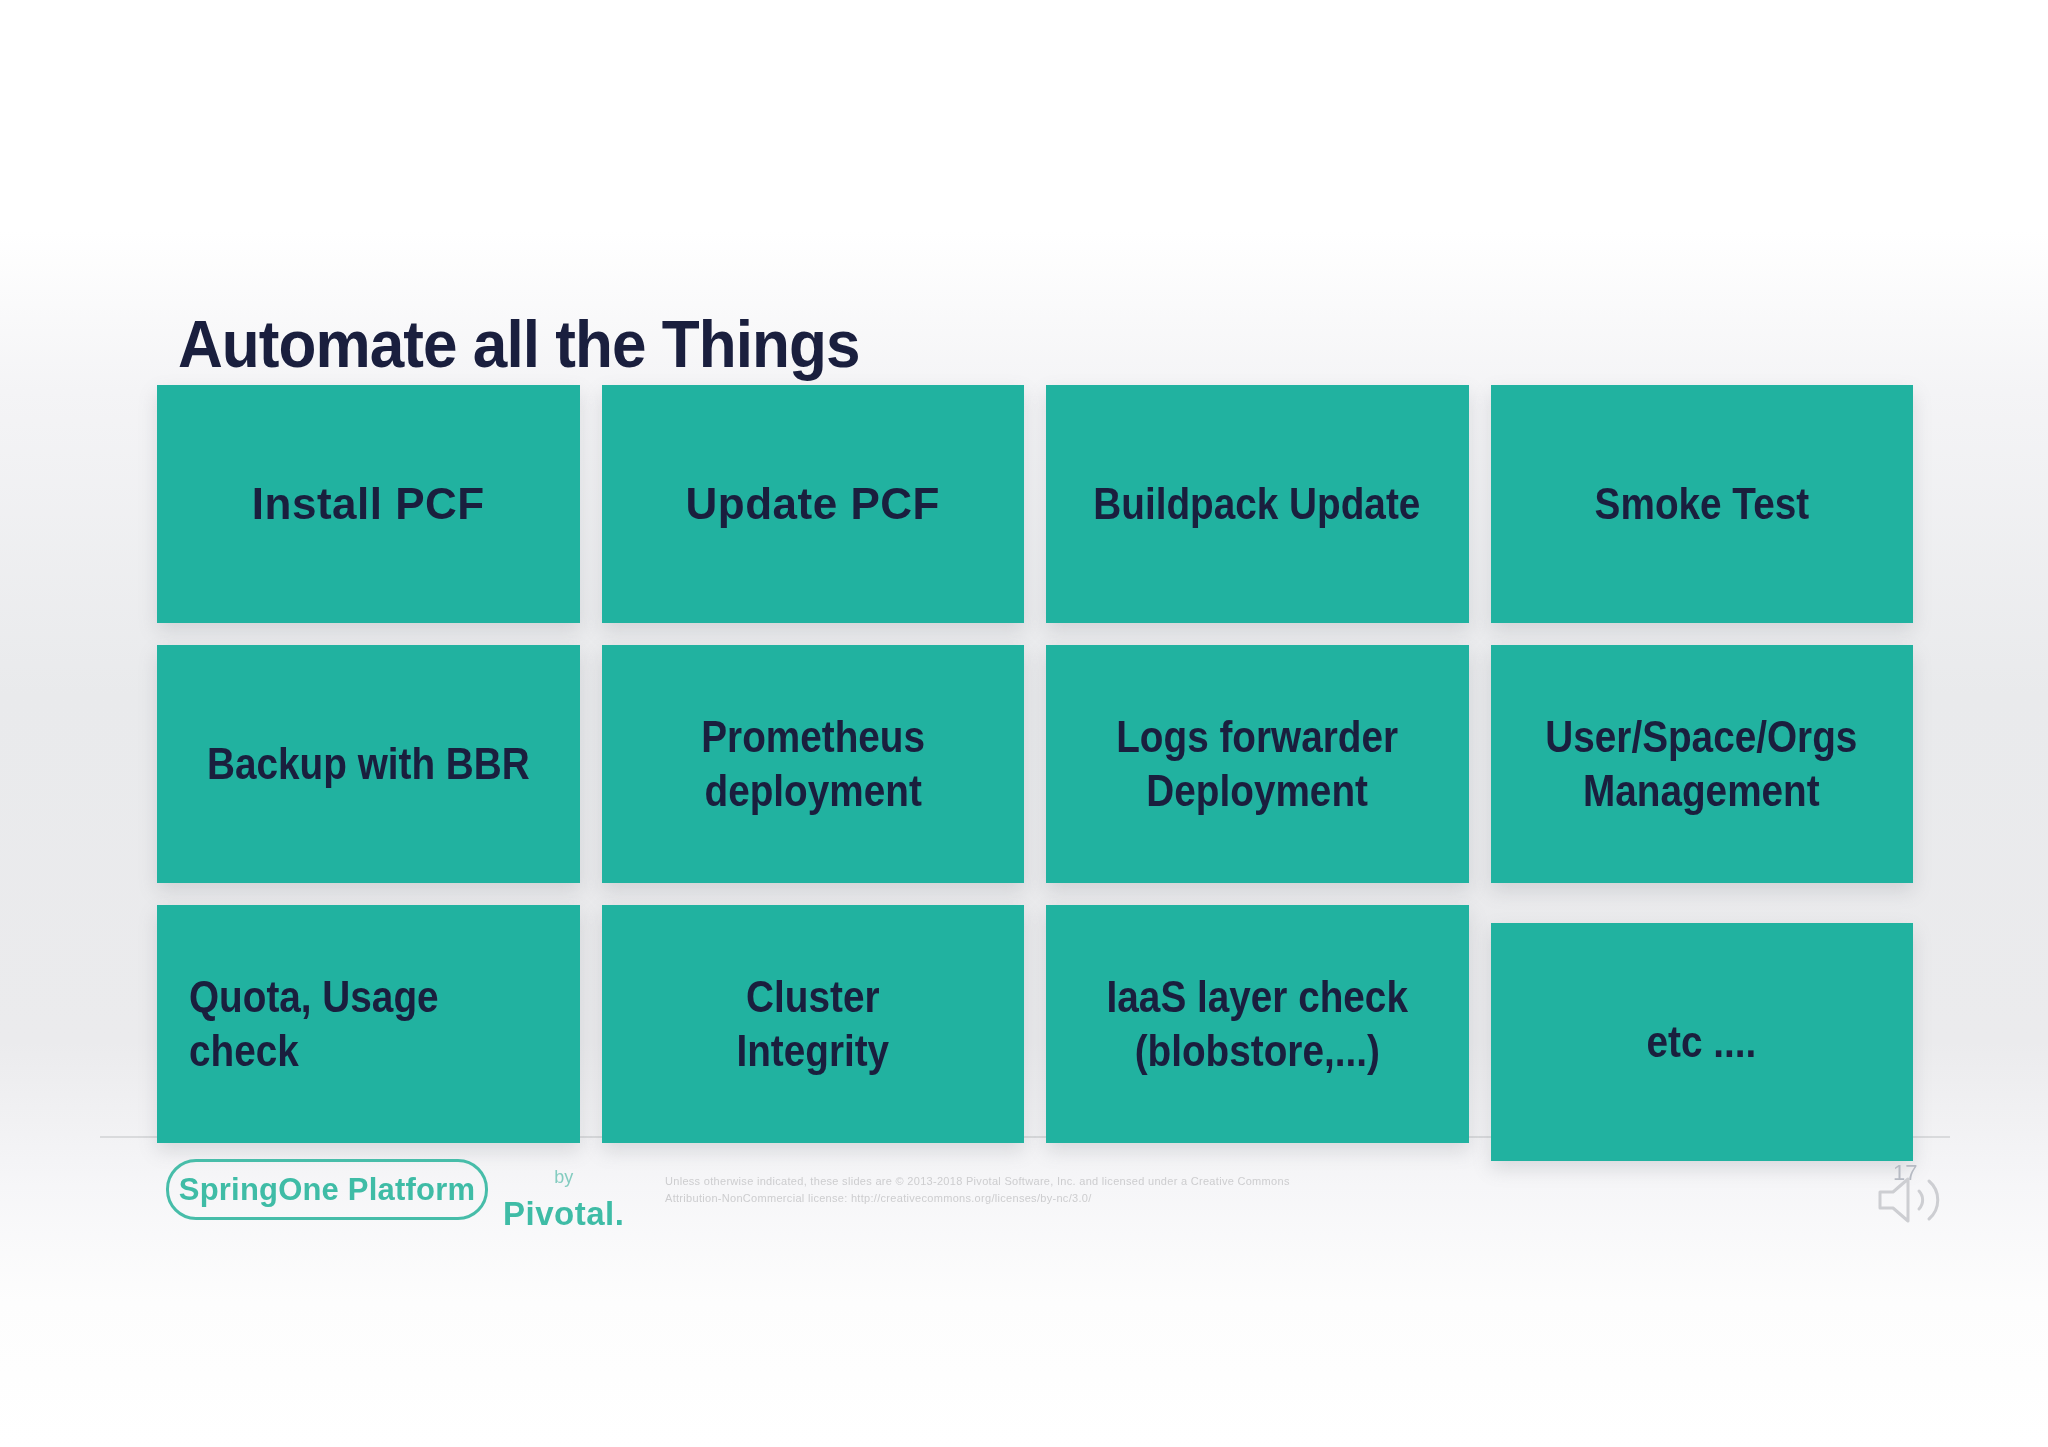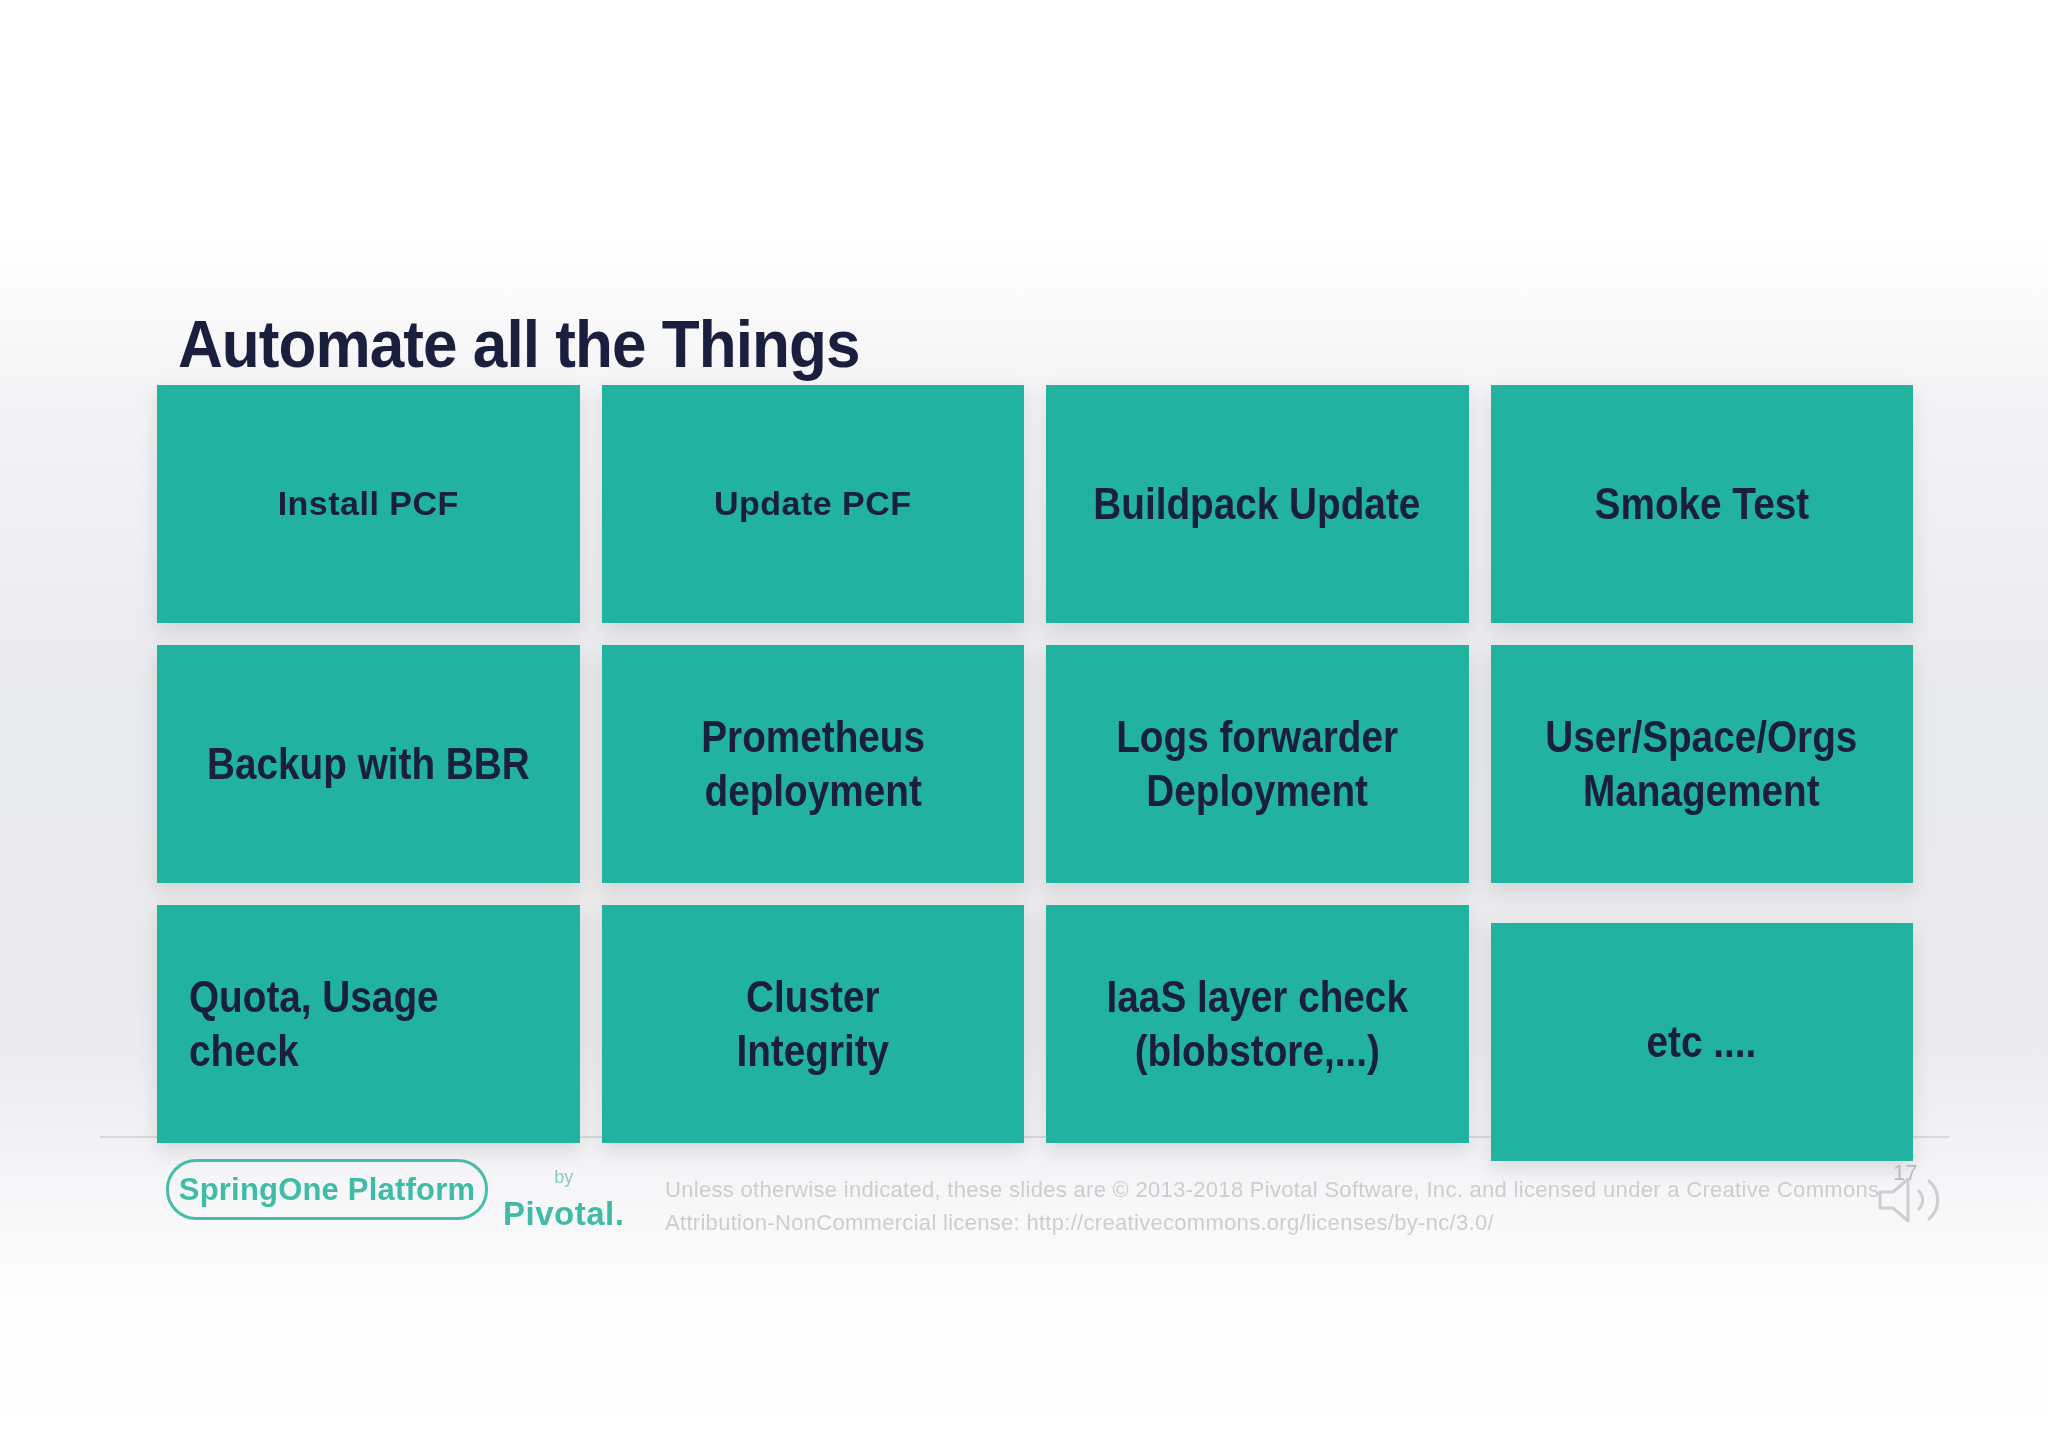--- a/index.html
+++ b/index.html
@@ -63,21 +63,21 @@
     color: #1a1f3e;
     text-align: center;
     white-space: pre-line;
     line-height: 1.22;
     transform: scaleX(0.88);
     transform-origin: center center;
   }
 
   .card.wide .card-label {
     transform: none;
-    font-size: 34px;
+    font-size: 44px;
     letter-spacing: 0.5px;
   }
 
   .card.align-left {
     justify-content: flex-start;
     padding-left: 32px;
     box-sizing: border-box;
   }
   .card.align-left .card-label {
     text-align: left;
@@ -127,21 +127,21 @@
     font-size: 33px;
     font-weight: bold;
     color: #3fbca6;
     letter-spacing: 0.5px;
   }
 
   .license {
     position: absolute;
     left: 665px;
     top: 1173px;
-    font-size: 22px;
+    font-size: 11px;
     line-height: 1.5;
     color: #cdcdcf;
     letter-spacing: 0.3px;
   }
 
   .slide-number {
     position: absolute;
     left: 1893px;
     top: 1160px;
     font-size: 22px;

